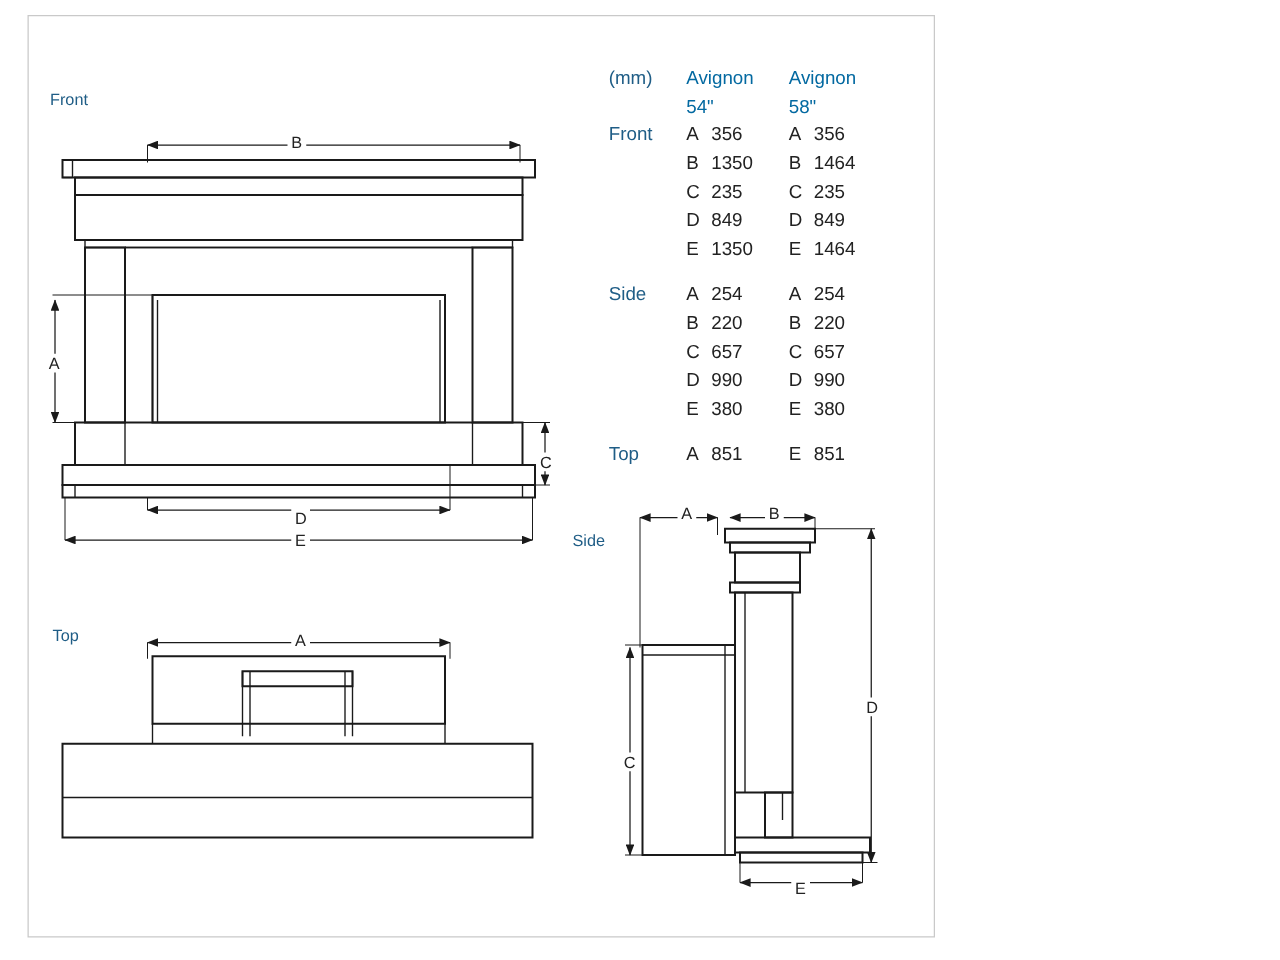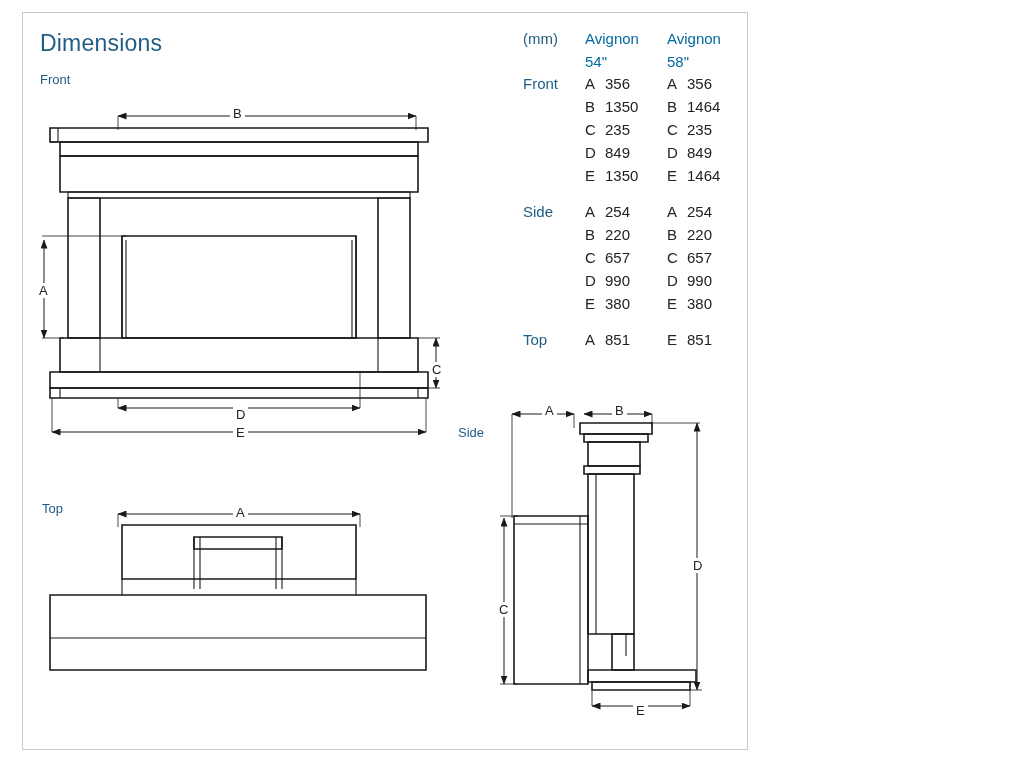--- a/index.html
+++ b/index.html
@@ -37,24 +37,23 @@
   .dim-letter {
     position: absolute;
     font-size: 13px;
     color: #222;
     background: #ffffff;
     padding: 0 3px;
   }
   
   .table {
     position: absolute;
-    left: 487px; top: 30px;
+    left: 487px; top: 54px;
     font-size: 15px;
     color: #222;
-    margin-left: 36px;
   }
   .trow { display: flex; height: 23px; align-items: flex-start; }
   .trow.gap { margin-top: 13px; }
   .c-label { width: 62px; color: #1f5d86; }
   .c-col { width: 82px; display: flex; }
   .c-col .k { width: 20px; }
   .c-col .v { }
   .hdr .c-col { color: #0369a1; }
   .hdr2 { height: 22px; }
   
@@ -64,21 +63,20 @@
   .dim { stroke: #1a1a1a; stroke-width: 1; fill: none; }
   .thin { stroke: #1a1a1a; stroke-width: 0.8; fill: none; }
 </style>
 </head>
 <body>
 
 <div id="page">
 
   <div class="frame"></div>
 
-  <div class="title">Dimensions</div>
 
   <div class="table">
 
     <div class="trow hdr">
       <div class="c-label">(mm)</div>
       <div class="c-col">
         <span>Avignon</span>
       </div>
       <div class="c-col">
         <span>Avignon</span>

